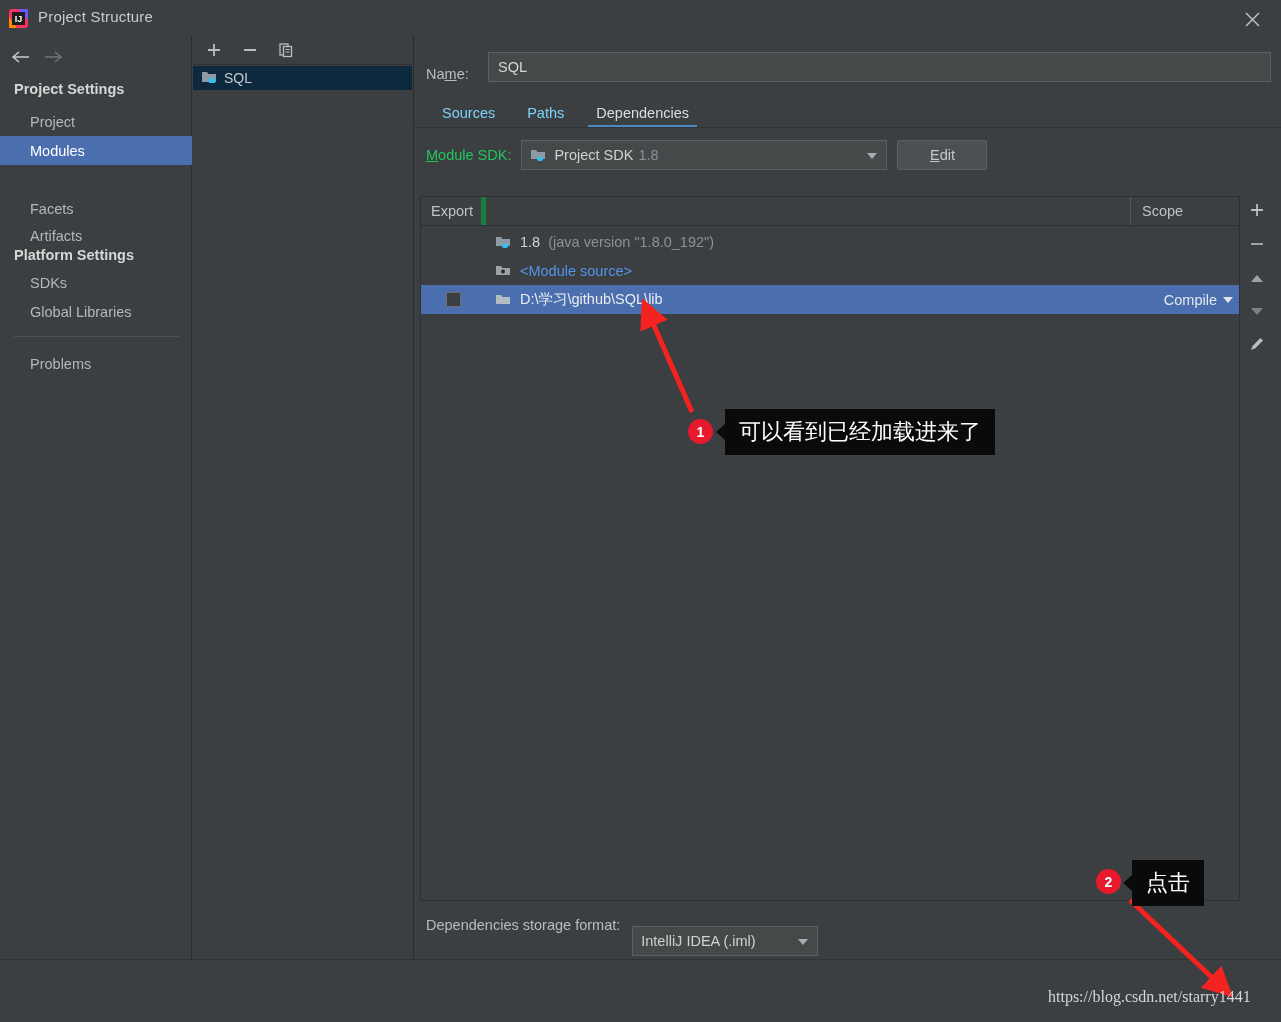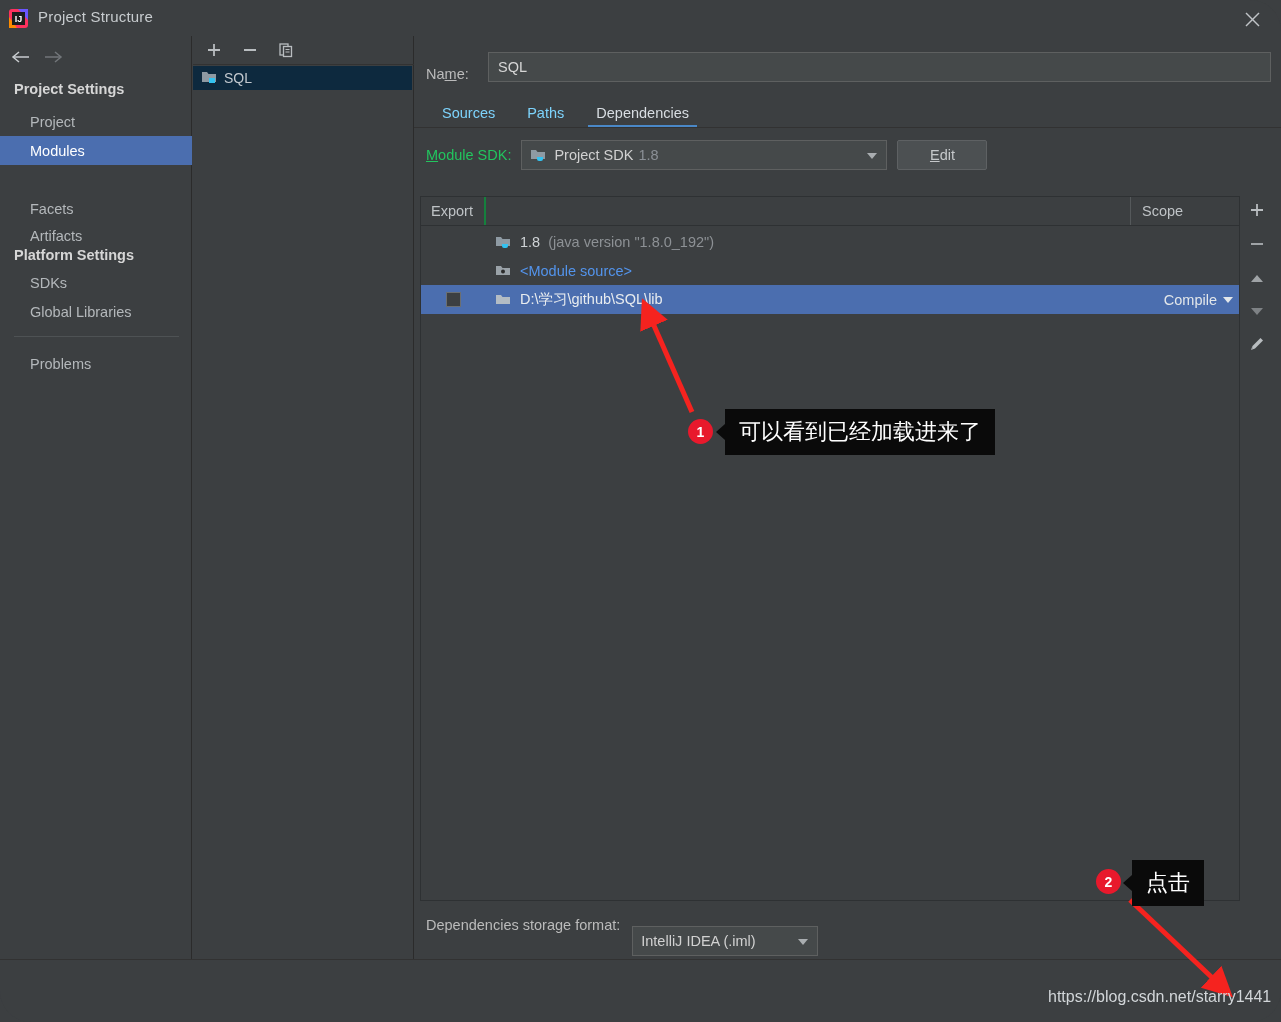--- a/index.html
+++ b/index.html
@@ -179,21 +179,21 @@
     border: 1px solid #2e3133;
   }
   .dep-head {
     position: relative; height: 29px; width: 100%;
     background: #3c3f41; border-bottom: 1px solid #2e3133;
     display: flex; align-items: center;
     font-size: 14.5px; color: #bfc3c6;
   }
   .dep-head .col-export {
     width: 65px; padding-left: 10px;
-    border-right: 2px solid #15803d; height: 100%;
+    border-right: 5px solid #15803d; height: 100%;
     display: flex; align-items: center;
   }
   .dep-head .col-mid { flex: 1; border-right: 1px solid #55595b; height: 100%; }
   .dep-head .col-scope {
     width: 108px; padding-left: 11px; height: 100%;
     display: flex; align-items: center;
   }
   .dep-rows { position: absolute; left: 0; top: 30px; right: 0; bottom: 0; }
   .dep-row {
     position: relative; height: 29px; width: 100%;
@@ -275,21 +275,21 @@
   }
   .tooltip::before {
     content: ""; position: absolute; left: -9px; top: 50%; margin-top: -8px;
     width: 0; height: 0;
     border-top: 8px solid transparent; border-bottom: 8px solid transparent;
     border-right: 9px solid #0a0a0a;
   }
   .watermark {
     position: absolute; left: 1048px; top: 988px;
     font-size: 16px; color: #d2d6d9;
-    font-family: Liberation Sans, sans-serif;
+    font-family: Liberation Serif, serif;
     white-space: nowrap;
   }
 </style>
 </head>
 <body>
 
 <div id="root">
 
   <div class="titlebar">
     <div class="app-icon">

